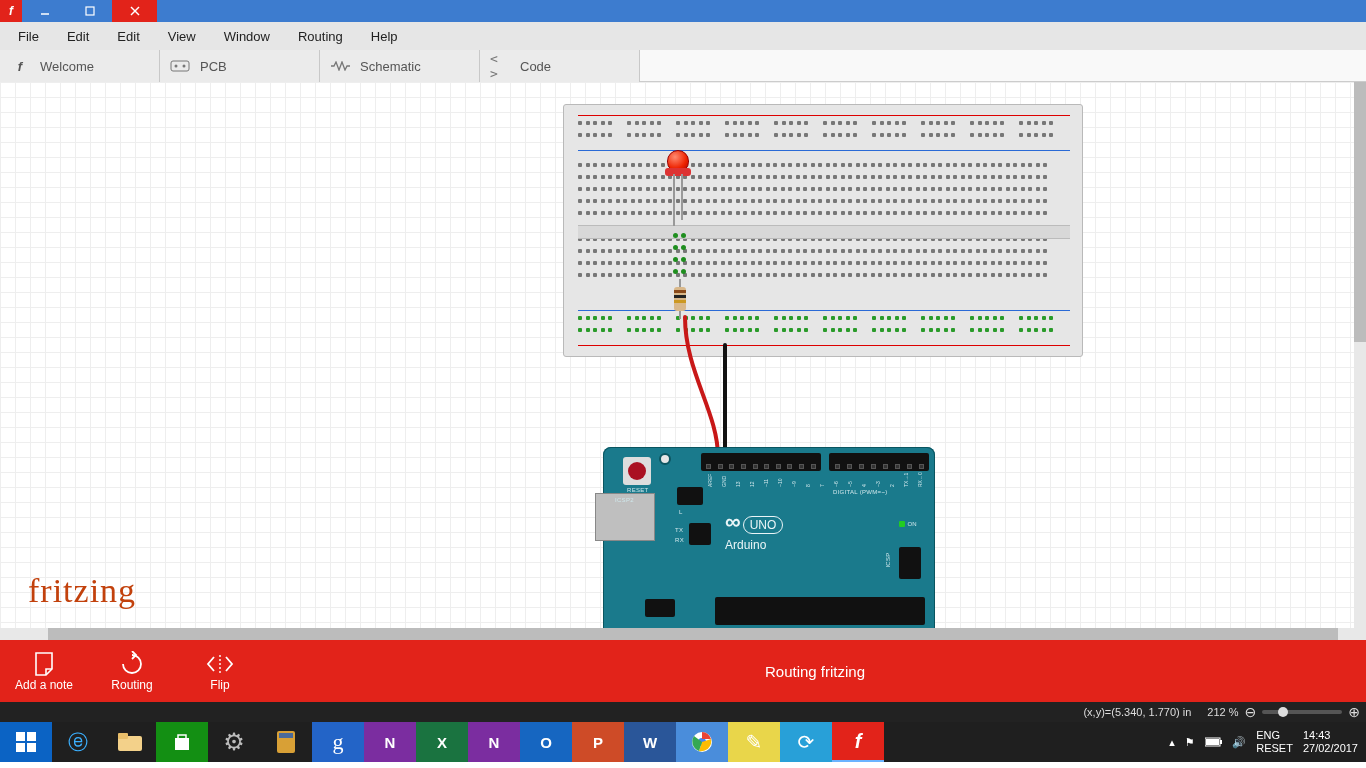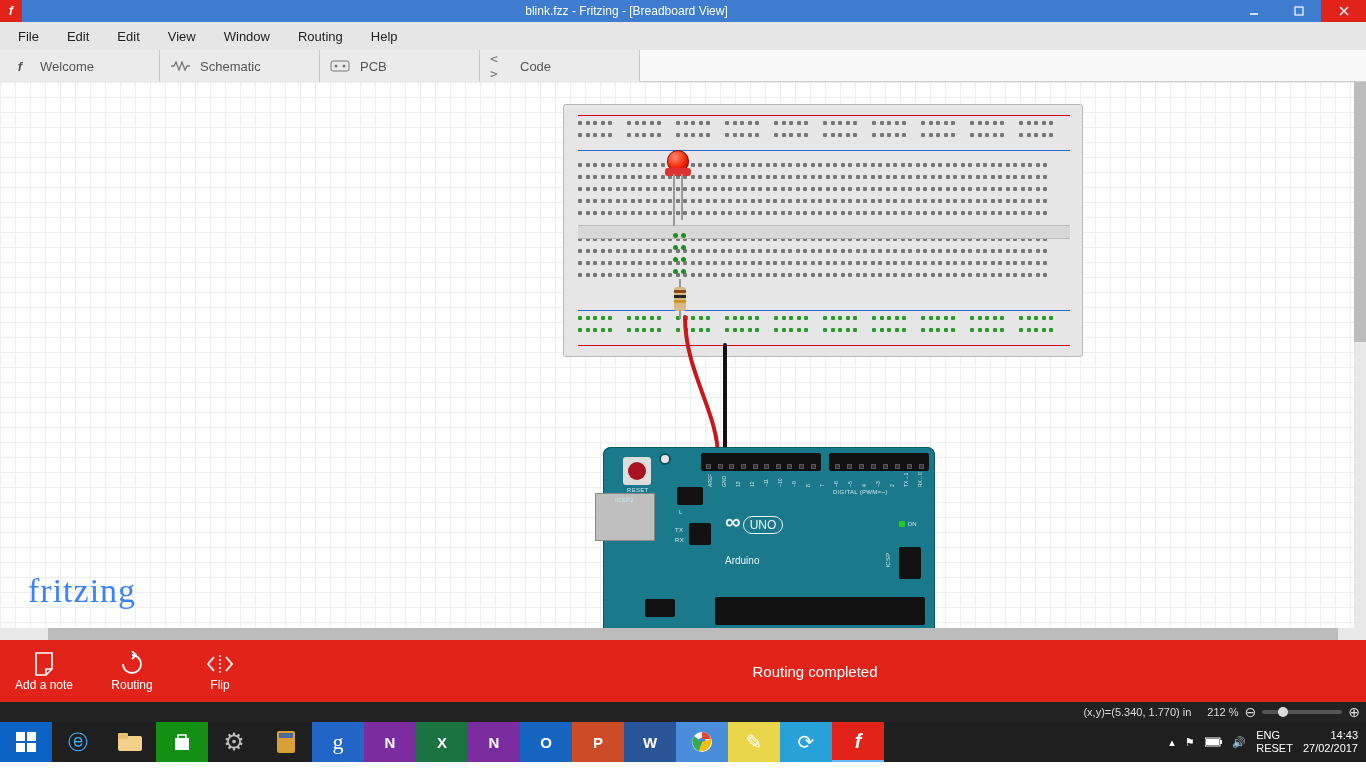--- a/index.html
+++ b/index.html
@@ -22,21 +22,21 @@
 
 .canvas-wrap{position:relative;height:558px;background:#fff;overflow:hidden}
 .grid{position:absolute;inset:0;background-image:
  linear-gradient(#eee 1px,transparent 1px),
  linear-gradient(90deg,#eee 1px,transparent 1px);
  background-size:15px 15px}
 .scrollbar-r{position:absolute;right:0;top:0;width:12px;height:100%;background:#e8e8e8}
 .scrollbar-r .thumb{position:absolute;top:0;width:12px;height:260px;background:#bcbcbc}
 .scrollbar-b{position:absolute;left:0;bottom:0;height:12px;width:100%;background:#e8e8e8}
 .scrollbar-b .thumb{position:absolute;left:48px;height:12px;width:1290px;background:#bcbcbc}
-.watermark{position:absolute;left:28px;bottom:30px;color:#3b82f6;font-size:34px;font-family:Georgia,serif;letter-spacing:1px}
+.watermark{position:absolute;left:28px;bottom:30px;color:#c2410c;font-size:34px;font-family:Georgia,serif;letter-spacing:1px}
 
 .breadboard{position:absolute;left:563px;top:22px;width:520px;height:253px;background:#e6e6e6;border:1px solid #b9b9b9;border-radius:3px}
 .bb-power{position:absolute;left:14px;width:492px;height:44px}
 .bb-power.top{top:6px}
 .bb-power.bot{bottom:6px}
 .bb-power::before,.bb-power::after{content:'';position:absolute;left:0;width:100%;height:1px}
 .bb-power.top::before{top:4px;background:#d00}
 .bb-power.top::after{bottom:4px;background:#2a6ad6}
 .bb-power.bot::before{top:4px;background:#2a6ad6}
 .bb-power.bot::after{bottom:4px;background:#d00}
@@ -91,29 +91,28 @@
 
 .status{height:20px;background:#222;display:flex;align-items:center;justify-content:flex-end;color:#ddd;font-size:11px;padding:0 6px;gap:16px}
 .status .zoom{display:flex;align-items:center;gap:6px}
 .status .slider{width:80px;height:4px;background:#555;border-radius:2px;position:relative}
 .status .slider::after{content:'';position:absolute;left:16px;top:-3px;width:10px;height:10px;background:#ddd;border-radius:50%}
 
 .taskbar{height:40px;background:#1f1f1f;display:flex;align-items:center}
 .taskbar .tbtn{width:52px;height:40px;display:flex;align-items:center;justify-content:center;color:#fff;font-size:20px}
 .taskbar .tbtn.start{background:#0b63c4}
 .taskbar .tray{margin-left:auto;display:flex;align-items:center;color:#fff;font-size:11px;padding-right:8px;gap:10px}
-.taskbar .clock{text-align:right;line-height:13px}
+.taskbar .clock{text-align:left;line-height:13px}
 svg{display:block}
 </style>
 </head>
 <body>
 
 <div class="titlebar">
   <div class="appicon">f</div>
-  <div class="title">blink.fzz - Fritzing - [Breadboard View]</div>
   <div class="winbtns">
     <div class="winbtn">
       <svg width="10" height="10">
           <line x1="1" y1="8" x2="9" y2="8" stroke="#fff" stroke-width="1.5"></line>
         </svg>
     </div>
     <div class="winbtn">
       <svg width="10" height="10">
           <rect x="1" y="1" width="8" height="8" fill="none" stroke="#fff" stroke-width="1.2"></rect>
         </svg>
@@ -137,35 +136,35 @@
   <span>Help</span>
 </div>
 
 <div class="viewtabs">
   <div class="viewtab">
     <span class="ico" style="font-style:italic;font-weight:bold">f</span>
     <span>Welcome</span>
   </div>
   <div class="viewtab">
     <span class="ico">
-      <svg width="20" height="10">
-          <path d="M1 5 L4 5 L6 1 L9 9 L12 1 L15 9 L17 5 L20 5" fill="none" stroke="#777" stroke-width="1.3"></path>
-        </svg>
-    </span>
-    <span>Schematic</span>
-  </div>
-  <div class="viewtab">
-    <span class="ico">
       <svg width="20" height="12">
           <rect x="1" y="1" width="18" height="10" rx="2" fill="none" stroke="#777"></rect>
           <circle cx="6" cy="6" r="1.5" fill="#777"></circle>
           <circle cx="14" cy="6" r="1.5" fill="#777"></circle>
         </svg>
     </span>
     <span>PCB</span>
+  </div>
+  <div class="viewtab">
+    <span class="ico">
+      <svg width="20" height="10">
+          <path d="M1 5 L4 5 L6 1 L9 9 L12 1 L15 9 L17 5 L20 5" fill="none" stroke="#777" stroke-width="1.3"></path>
+        </svg>
+    </span>
+    <span>Schematic</span>
   </div>
   <div class="viewtab">
     <span class="ico" style="font-family:monospace;color:#777">&lt; &gt;</span>
     <span>Code</span>
   </div>
 </div>
 
 <div class="canvas-wrap">
   <div class="grid"></div>
 
@@ -1104,21 +1103,21 @@
         <span style="position: absolute; transform: rotate(-90deg); transform-origin: left top; font-size: 5px; color: rgb(207, 231, 235); left: 214px; top: 16px; white-space: nowrap;">RX←0</span>
       </div>
 
     <div class="ard-label" style="left:76px;top:62px">L</div>
     <div class="ard-label" style="left:72px;top:80px">TX</div>
     <div class="ard-label" style="left:72px;top:90px">RX</div>
     <div class="ard-chip" style="left:86px;top:76px;width:22px;height:22px"></div>
 
     <div class="ard-logo">
       <span class="inf">∞</span><span class="uno">UNO</span>
-      <div style="font-size:10px;margin-top:20px">Arduino</div>
+      <div style="font-size:12px;margin-top:3px">Arduino</div>
     </div>
     <div class="ard-label" style="right:18px;top:74px"><span style="display:inline-block;width:6px;height:6px;background:#2c2;border-radius:1px;margin-right:2px;vertical-align:middle"></span><span>ON</span></div>
 
     <div class="ard-chip" style="right:14px;top:100px;width:22px;height:32px"></div>
     <div class="ard-label" style="right:40px;top:110px;transform:rotate(-90deg)">ICSP</div>
 
     <div class="ard-chip" style="left:112px;top:150px;width:210px;height:28px"></div>
     <div class="ard-chip" style="left:42px;top:152px;width:30px;height:18px"></div>
 
     <div class="ard-caps" style="left:80px;bottom:18px"></div>
@@ -1159,21 +1158,21 @@
   <div class="bbar-btn">
     <div class="bicon">
       <svg width="28" height="22">
           <path d="M8 4 L2 11 L8 18" fill="none" stroke="#fff" stroke-width="1.8"></path>
           <path d="M20 4 L26 11 L20 18" fill="none" stroke="#fff" stroke-width="1.8"></path>
           <line x1="14" y1="2" x2="14" y2="20" stroke="#fff" stroke-width="1.4" stroke-dasharray="2 2"></line>
         </svg>
     </div>
     <div>Flip</div>
   </div>
-  <div class="bbar-center">Routing completed</div>
+  <div class="bbar-center">Routing fritzing</div>
 </div>
 
 <div class="status">
   <span>(x,y)=(5.340, 1.770) in</span>
   <div class="zoom">
     <span>212 %</span>
     <span style="font-size:14px">⊖</span>
     <div class="slider"></div>
     <span style="font-size:14px">⊕</span>
   </div>

